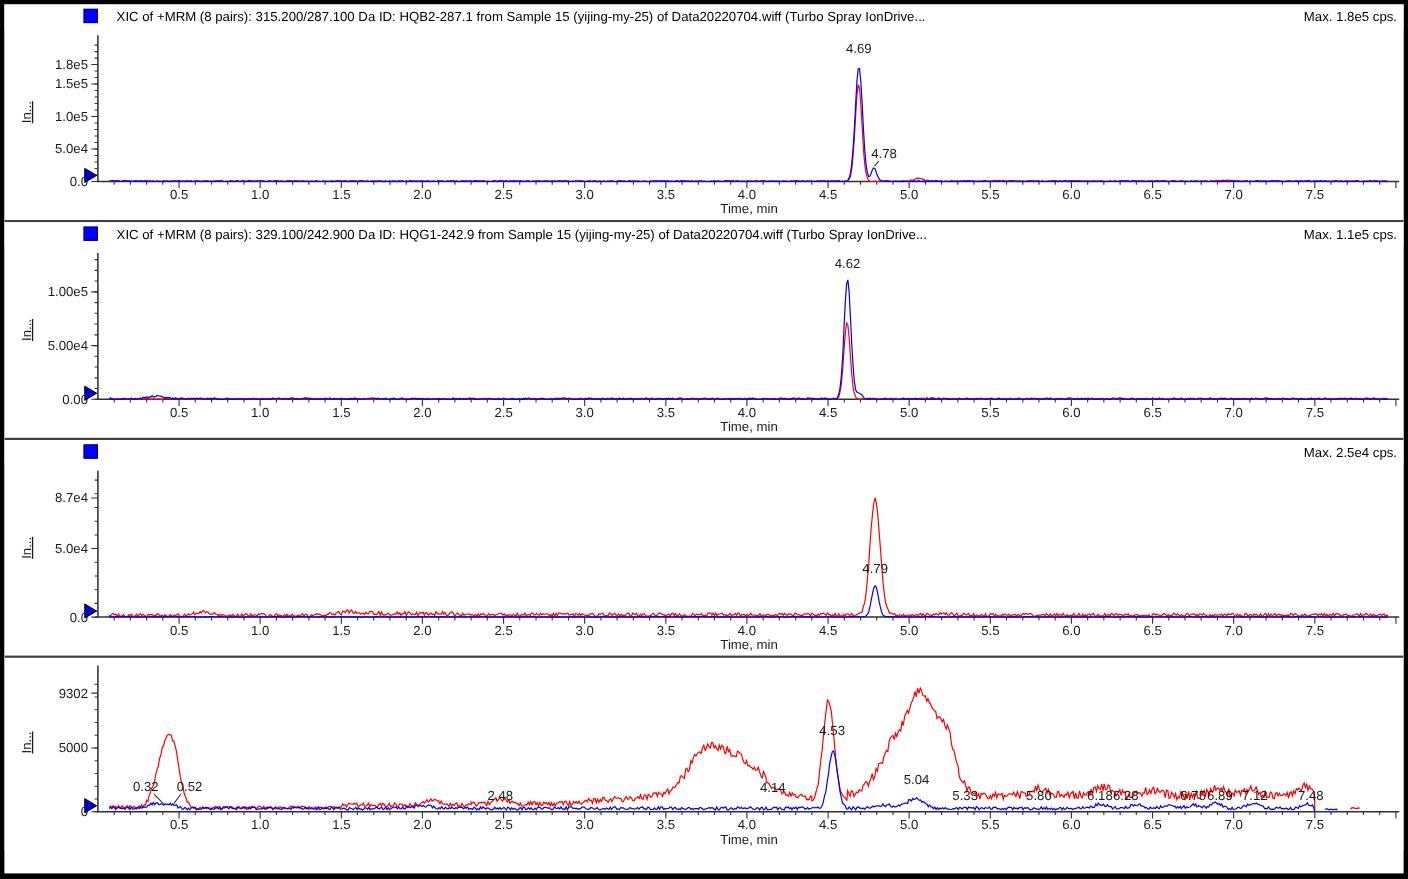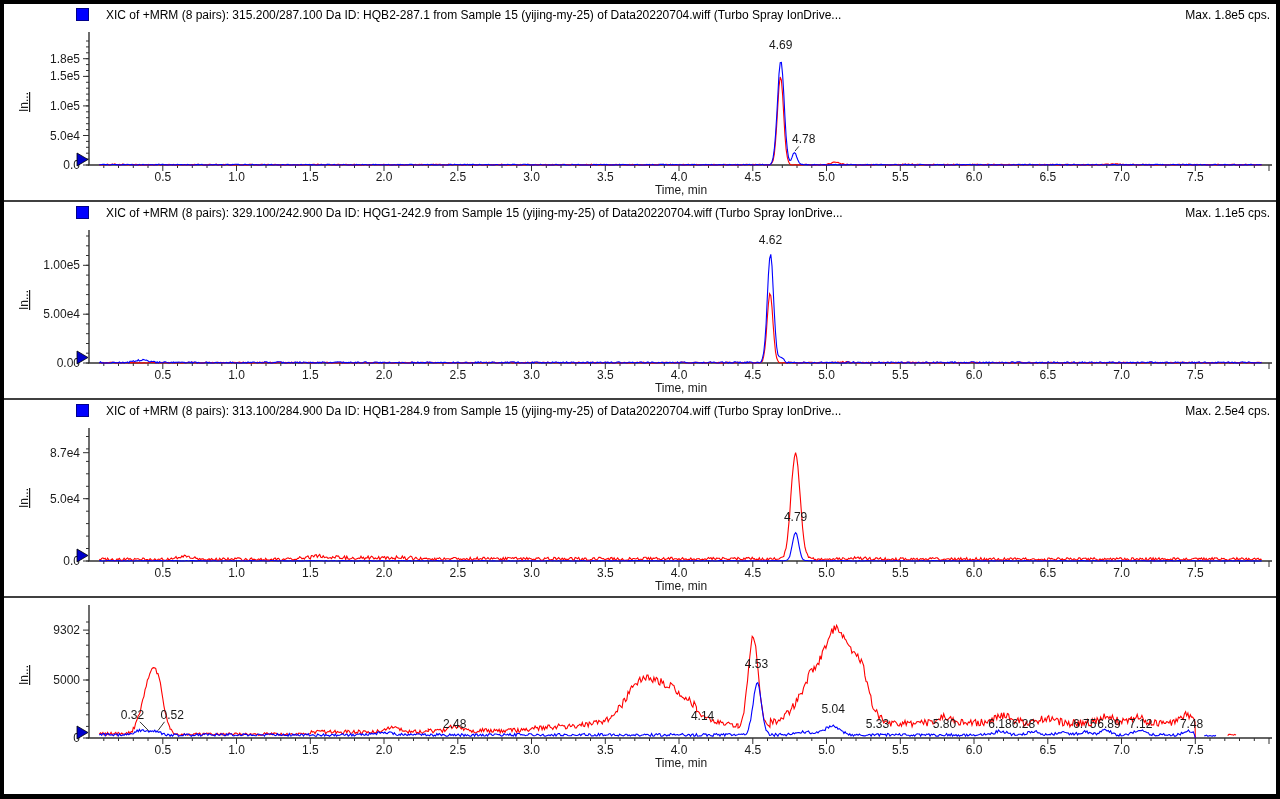--- a/index.html
+++ b/index.html
@@ -296,21 +296,20 @@
             <polygon points="73,141 73,128 84,134.5" fill="#0000cc" stroke="#000000" stroke-width="0.8"></polygon>
             <path d="M95.3 139.8L96.5 139.8L97.7 139.9L98.9 139.3L100.0 140.0L101.2 140.0L102.4 139.8L103.6 139.9L104.8 139.7L105.9 139.3L107.1 139.2L108.3 139.3L109.5 139.2L110.7 140.0L111.8 140.0L113.0 139.9L114.2 140.0L115.4 139.8L116.6 139.6L117.7 139.8L118.9 139.4L120.1 140.0L121.3 139.3L122.5 140.0L123.6 139.6L124.8 139.8L126.0 140.0L127.2 139.4L128.4 139.9L129.5 139.2L130.7 139.9L131.9 139.9L133.1 140.0L134.3 140.0L135.4 139.4L136.6 140.0L137.8 140.0L139.0 139.9L140.2 139.5L141.3 140.0L142.5 140.0L143.7 140.0L144.9 139.6L146.1 139.5L147.2 139.3L148.4 139.5L149.6 139.3L150.8 140.0L152.0 139.6L153.1 139.8L154.3 139.6L155.5 139.7L156.7 140.0L157.9 139.4L159.0 139.6L160.2 139.7L161.4 139.6L162.6 139.7L163.8 140.0L164.9 139.4L166.1 140.0L167.3 139.8L168.5 139.3L169.7 140.0L170.8 140.0L172.0 140.0L173.2 139.5L174.4 140.0L175.6 139.3L176.7 140.0L177.9 140.0L179.1 140.0L180.3 139.6L181.5 140.0L182.6 139.8L183.8 139.2L185.0 139.4L186.2 139.8L187.4 139.5L188.5 139.2L189.7 139.9L190.9 139.7L192.1 139.4L193.3 140.0L194.4 140.0L195.6 140.0L196.8 140.0L198.0 139.7L199.2 140.0L200.3 140.0L201.5 139.2L202.7 139.5L203.9 139.7L205.1 139.2L206.3 139.8L207.4 139.7L208.6 139.4L209.8 139.9L211.0 139.7L212.2 139.5L213.3 139.2L214.5 139.9L215.7 139.6L216.9 139.3L218.1 140.0L219.2 139.4L220.4 139.9L221.6 139.5L222.8 139.5L224.0 140.0L225.1 139.3L226.3 140.0L227.5 140.0L228.7 139.2L229.9 139.6L231.0 139.4L232.2 139.9L233.4 139.5L234.6 139.2L235.8 139.1L236.9 139.9L238.1 139.5L239.3 139.2L240.5 139.8L241.7 139.3L242.8 140.0L244.0 139.9L245.2 140.0L246.4 140.0L247.6 140.0L248.7 140.0L249.9 139.9L251.1 139.7L252.3 139.8L253.5 139.2L254.6 140.0L255.8 139.1L257.0 140.0L258.2 139.2L259.4 140.0L260.5 139.2L261.7 139.6L262.9 139.6L264.1 140.0L265.3 139.7L266.4 139.2L267.6 140.0L268.8 139.3L270.0 140.0L271.2 139.8L272.3 140.0L273.5 139.1L274.7 139.2L275.9 139.6L277.1 139.3L278.2 139.2L279.4 139.5L280.6 139.9L281.8 139.4L283.0 139.9L284.1 140.0L285.3 139.4L286.5 139.8L287.7 139.2L288.9 140.0L290.0 139.3L291.2 139.5L292.4 139.5L293.6 139.2L294.8 140.0L295.9 139.4L297.1 139.8L298.3 140.0L299.5 139.3L300.7 139.6L301.8 139.6L303.0 140.0L304.2 139.3L305.4 139.2L306.6 139.9L307.7 140.0L308.9 139.4L310.1 139.6L311.3 139.5L312.5 139.8L313.6 139.4L314.8 139.4L316.0 139.6L317.2 140.0L318.4 139.5L319.5 139.5L320.7 139.4L321.9 139.5L323.1 139.2L324.3 140.0L325.4 140.0L326.6 140.0L327.8 139.8L329.0 140.0L330.2 140.0L331.3 139.6L332.5 140.0L333.7 140.0L334.9 139.4L336.1 140.0L337.2 140.0L338.4 139.2L339.6 140.0L340.8 139.7L342.0 140.0L343.1 139.8L344.3 139.9L345.5 139.8L346.7 139.3L347.9 140.0L349.0 140.0L350.2 140.0L351.4 140.0L352.6 139.4L353.8 139.7L354.9 139.5L356.1 140.0L357.3 139.8L358.5 139.8L359.7 139.7L360.8 139.5L362.0 139.8L363.2 140.0L364.4 139.7L365.6 139.9L366.7 139.9L367.9 139.5L369.1 139.5L370.3 140.0L371.5 139.2L372.6 140.0L373.8 139.9L375.0 139.6L376.2 139.6L377.4 139.5L378.5 139.6L379.7 140.0L380.9 139.3L382.1 140.0L383.3 139.6L384.4 139.2L385.6 139.5L386.8 140.0L388.0 140.0L389.2 139.7L390.3 140.0L391.5 140.0L392.7 139.6L393.9 140.0L395.1 139.2L396.2 139.7L397.4 139.4L398.6 140.0L399.8 140.0L401.0 139.4L402.1 139.5L403.3 139.9L404.5 139.9L405.7 139.9L406.9 139.4L408.0 139.2L409.2 139.4L410.4 139.9L411.6 139.5L412.8 140.0L413.9 139.3L415.1 139.9L416.3 140.0L417.5 139.2L418.7 139.3L419.8 139.7L421.0 140.0L422.2 139.9L423.4 139.3L424.6 139.4L425.7 140.0L426.9 139.3L428.1 139.2L429.3 140.0L430.5 139.8L431.6 139.4L432.8 140.0L434.0 139.5L435.2 140.0L436.4 139.8L437.5 139.8L438.7 140.0L439.9 140.0L441.1 139.7L442.3 140.0L443.4 140.0L444.6 140.0L445.8 139.6L447.0 139.6L448.2 140.0L449.3 139.6L450.5 139.5L451.7 139.7L452.9 139.6L454.1 140.0L455.2 139.8L456.4 139.8L457.6 140.0L458.8 139.9L460.0 140.0L461.1 139.2L462.3 139.9L463.5 139.4L464.7 140.0L465.9 140.0L467.0 139.4L468.2 139.9L469.4 139.8L470.6 139.4L471.8 139.5L472.9 139.5L474.1 140.0L475.3 139.5L476.5 140.0L477.7 139.8L478.8 140.0L480.0 139.2L481.2 139.9L482.4 139.7L483.6 139.6L484.7 139.3L485.9 139.3L487.1 139.8L488.3 139.5L489.5 139.2L490.6 139.4L491.8 140.0L493.0 139.9L494.2 140.0L495.4 139.5L496.5 139.8L497.7 139.6L498.9 139.9L500.1 139.5L501.3 139.2L502.4 139.3L503.6 139.5L504.8 140.0L506.0 139.6L507.2 139.2L508.3 140.0L509.5 140.0L510.7 139.2L511.9 140.0L513.1 140.0L514.2 139.8L515.4 140.0L516.6 140.0L517.8 139.7L519.0 139.5L520.1 139.9L521.3 139.4L522.5 139.5L523.7 140.0L524.9 139.3L526.0 139.7L527.2 139.3L528.4 139.6L529.6 139.2L530.8 139.3L531.9 140.0L533.1 139.7L534.3 139.3L535.5 139.3L536.7 140.0L537.8 139.6L539.0 139.3L540.2 139.4L541.4 139.7L542.6 139.9L543.7 139.2L544.9 139.6L546.1 139.7L547.3 139.5L548.5 139.5L549.6 139.7L550.8 139.9L552.0 139.3L553.2 139.8L554.4 139.5L555.5 140.0L556.7 139.8L557.9 139.6L559.1 139.5L560.3 139.5L561.4 139.8L562.6 139.7L563.8 139.6L565.0 140.0L566.2 139.6L567.3 139.4L568.5 140.0L569.7 139.5L570.9 140.0L572.1 139.5L573.2 140.0L574.4 139.2L575.6 139.4L576.8 139.9L578.0 139.4L579.1 140.0L580.3 140.0L581.5 140.0L582.7 140.0L583.9 139.5L585.0 139.8L586.2 139.4L587.4 139.4L588.6 140.0L589.8 139.3L590.9 140.0L592.1 139.3L593.3 140.0L594.5 139.7L595.7 139.7L596.8 140.0L598.0 139.6L599.2 139.5L600.4 139.8L601.6 139.4L602.7 139.4L603.9 139.6L605.1 139.7L606.3 139.5L607.5 139.8L608.6 140.0L609.8 140.0L611.0 140.0L612.2 139.3L613.4 139.7L614.5 140.0L615.7 140.0L616.9 139.7L618.1 140.0L619.3 139.5L620.4 139.3L621.6 139.6L622.8 139.9L624.0 139.8L625.2 140.0L626.3 140.0L627.5 139.7L628.7 139.5L629.9 140.0L631.1 139.5L632.2 139.5L633.4 139.2L634.6 139.9L635.8 139.2L637.0 140.0L638.1 140.0L639.3 139.2L640.5 139.5L641.7 139.9L642.9 139.6L644.0 140.0L645.2 140.0L646.4 140.0L647.6 140.0L648.8 139.8L649.9 140.0L651.1 140.0L652.3 139.8L653.5 139.8L654.7 139.6L655.8 139.9L657.0 140.0L658.2 139.8L659.4 139.4L660.6 139.5L661.7 139.3L662.9 139.3L664.1 139.5L665.3 139.6L666.5 140.0L667.6 139.5L668.8 139.9L670.0 139.8L671.2 139.3L672.4 139.8L673.5 139.4L674.7 140.0L675.9 139.4L677.1 139.2L678.3 139.1L679.5 139.4L680.6 139.8L681.8 139.9L683.0 139.6L684.2 140.0L685.4 140.0L686.5 140.0L687.7 140.0L688.9 140.0L690.1 139.2L691.3 140.0L692.4 139.3L693.6 139.3L694.8 139.5L696.0 139.8L697.2 140.0L698.3 139.9L699.5 139.6L700.7 139.4L701.9 140.0L703.1 139.8L704.2 139.6L705.4 139.8L706.6 139.2L707.8 139.7L709.0 139.3L710.1 139.7L711.3 139.5L712.5 139.8L713.7 139.6L714.9 139.4L716.0 140.0L717.2 139.7L718.4 139.9L719.6 139.6L720.8 140.0L721.9 140.0L723.1 139.2L724.3 139.4L725.5 139.6L726.7 139.3L727.8 139.8L729.0 140.0L730.2 139.7L731.4 139.6L732.6 140.0L733.7 139.2L734.9 139.2L736.1 139.6L737.3 139.9L738.5 139.3L739.6 140.0L740.8 139.3L742.0 139.4L743.2 139.6L744.4 140.0L745.5 139.5L746.7 139.5L747.9 139.8L749.1 139.9L750.3 139.7L751.4 140.0L752.6 139.4L753.8 139.7L755.0 139.9L756.2 139.7L757.3 139.0L758.5 137.9L759.7 133.2L760.9 125.5L762.1 112.9L763.2 96.4L764.4 81.0L765.6 70.7L766.8 72.7L768.0 84.4L769.1 101.0L770.3 116.5L771.5 128.7L772.7 135.0L773.9 137.7L775.0 139.6L776.2 139.7L777.4 140.0L778.6 139.8L779.8 139.5L780.9 139.7L782.1 140.0L783.3 139.7L784.5 140.0L785.7 139.1L786.8 139.2L788.0 139.2L789.2 140.0L790.4 139.9L791.6 140.0L792.7 139.8L793.9 140.0L795.1 140.0L796.3 139.9L797.5 140.0L798.6 139.5L799.8 139.2L801.0 139.8L802.2 139.5L803.4 140.0L804.5 139.2L805.7 139.2L806.9 139.2L808.1 139.3L809.3 139.8L810.4 140.0L811.6 140.0L812.8 140.0L814.0 139.8L815.2 139.4L816.3 139.4L817.5 139.5L818.7 139.9L819.9 139.8L821.1 139.3L822.2 139.8L823.4 139.7L824.6 139.5L825.8 139.7L827.0 139.9L828.1 139.0L829.3 139.3L830.5 139.3L831.7 139.6L832.9 139.5L834.0 138.8L835.2 139.6L836.4 139.0L837.6 139.5L838.8 138.5L839.9 139.5L841.1 139.6L842.3 138.6L843.5 138.8L844.7 139.1L845.8 139.0L847.0 140.0L848.2 139.8L849.4 139.2L850.6 139.2L851.7 140.0L852.9 139.9L854.1 140.0L855.3 140.0L856.5 139.7L857.6 139.5L858.8 139.2L860.0 139.6L861.2 139.8L862.4 140.0L863.5 140.0L864.7 139.2L865.9 139.9L867.1 139.4L868.3 139.4L869.4 140.0L870.6 140.0L871.8 140.0L873.0 139.9L874.2 139.4L875.3 139.9L876.5 139.5L877.7 139.9L878.9 139.3L880.1 139.3L881.2 139.9L882.4 140.0L883.6 139.3L884.8 139.3L886.0 140.0L887.1 140.0L888.3 140.0L889.5 140.0L890.7 140.0L891.9 139.2L893.0 139.8L894.2 140.0L895.4 140.0L896.6 139.7L897.8 139.3L898.9 139.6L900.1 140.0L901.3 139.9L902.5 139.3L903.7 139.2L904.8 139.5L906.0 139.2L907.2 140.0L908.4 139.2L909.6 139.4L910.7 139.8L911.9 139.4L913.1 139.6L914.3 139.5L915.5 139.4L916.6 140.0L917.8 139.8L919.0 139.2L920.2 140.0L921.4 139.3L922.5 139.6L923.7 139.9L924.9 139.8L926.1 139.8L927.3 139.6L928.4 140.0L929.6 139.8L930.8 140.0L932.0 139.4L933.2 139.2L934.3 140.0L935.5 139.9L936.7 140.0L937.9 140.0L939.1 139.4L940.2 139.8L941.4 139.7L942.6 140.0L943.8 140.0L945.0 139.8L946.1 139.5L947.3 139.4L948.5 140.0L949.7 140.0L950.9 139.3L952.0 140.0L953.2 140.0L954.4 139.4L955.6 139.8L956.8 139.9L957.9 139.3L959.1 139.9L960.3 139.9L961.5 140.0L962.7 140.0L963.8 139.7L965.0 139.4L966.2 139.7L967.4 139.2L968.6 139.5L969.7 139.5L970.9 140.0L972.1 139.3L973.3 139.4L974.5 139.7L975.6 139.9L976.8 139.4L978.0 140.0L979.2 139.3L980.4 140.0L981.5 139.7L982.7 139.3L983.9 140.0L985.1 139.6L986.3 139.5L987.4 140.0L988.6 139.8L989.8 139.3L991.0 139.9L992.2 139.3L993.3 140.0L994.5 139.6L995.7 139.2L996.9 140.0L998.1 139.5L999.2 140.0L1000.4 140.0L1001.6 139.7L1002.8 139.7L1004.0 139.3L1005.1 139.9L1006.3 139.4L1007.5 140.0L1008.7 140.0L1009.9 139.9L1011.0 139.4L1012.2 140.0L1013.4 139.9L1014.6 139.6L1015.8 139.4L1016.9 139.4L1018.1 139.3L1019.3 139.9L1020.5 139.8L1021.7 139.8L1022.8 140.0L1024.0 139.5L1025.2 140.0L1026.4 139.3L1027.6 140.0L1028.7 139.8L1029.9 139.7L1031.1 139.9L1032.3 140.0L1033.5 140.0L1034.6 139.6L1035.8 139.5L1037.0 139.3L1038.2 140.0L1039.4 140.0L1040.5 139.9L1041.7 140.0L1042.9 139.6L1044.1 139.6L1045.3 139.8L1046.4 139.4L1047.6 139.2L1048.8 139.6L1050.0 140.0L1051.2 139.4L1052.3 140.0L1053.5 139.2L1054.7 140.0L1055.9 140.0L1057.1 140.0L1058.2 139.9L1059.4 140.0L1060.6 140.0L1061.8 140.0L1063.0 139.4L1064.1 139.7L1065.3 139.5L1066.5 140.0L1067.7 139.2L1068.9 139.6L1070.0 139.7L1071.2 140.0L1072.4 139.9L1073.6 139.8L1074.8 139.3L1075.9 139.7L1077.1 139.5L1078.3 139.6L1079.5 139.9L1080.7 139.9L1081.8 139.4L1083.0 140.0L1084.2 140.0L1085.4 140.0L1086.6 140.0L1087.7 139.6L1088.9 139.9L1090.1 139.3L1091.3 140.0L1092.5 139.6L1093.6 139.7L1094.8 139.7L1096.0 139.3L1097.2 140.0L1098.4 139.7L1099.5 139.9L1100.7 139.4L1101.9 140.0L1103.1 140.0L1104.3 139.5L1105.4 139.9L1106.6 139.7L1107.8 139.2L1109.0 139.5L1110.2 139.7L1111.3 139.9L1112.5 139.9L1113.7 140.0L1114.9 140.0L1116.1 140.0L1117.2 139.5L1118.4 139.8L1119.6 139.2L1120.8 139.6L1122.0 139.3L1123.1 139.8L1124.3 140.0L1125.5 139.8L1126.7 140.0L1127.9 140.0L1129.0 139.9L1130.2 139.9L1131.4 140.0L1132.6 139.4L1133.8 139.7L1134.9 139.5L1136.1 139.7L1137.3 140.0L1138.5 140.0L1139.7 140.0L1140.8 139.4L1142.0 139.9L1143.2 139.3L1144.4 139.7L1145.6 140.0L1146.7 139.3L1147.9 139.2L1149.1 139.5L1150.3 139.9L1151.5 139.5L1152.7 139.7L1153.8 139.4L1155.0 139.8L1156.2 139.8L1157.4 140.0L1158.6 140.0L1159.7 139.5L1160.9 139.3L1162.1 140.0L1163.3 140.0L1164.5 139.5L1165.6 139.5L1166.8 139.2L1168.0 139.6L1169.2 139.8L1170.4 140.0L1171.5 140.0L1172.7 140.0L1173.9 140.0L1175.1 139.5L1176.3 139.3L1177.4 139.3L1178.6 139.9L1179.8 139.2L1181.0 139.5L1182.2 140.0L1183.3 139.8L1184.5 139.4L1185.7 139.4L1186.9 139.5L1188.1 139.2L1189.2 140.0L1190.4 140.0L1191.6 139.9L1192.8 139.6L1194.0 140.0L1195.1 139.1L1196.3 139.5L1197.5 139.5L1198.7 139.6L1199.9 140.0L1201.0 140.0L1202.2 140.0L1203.4 139.9L1204.6 139.6L1205.8 139.6L1206.9 140.0L1208.1 140.0L1209.3 139.8L1210.5 139.7L1211.7 139.4L1212.8 140.0L1214.0 139.7L1215.2 139.8L1216.4 140.0L1217.6 139.7L1218.7 139.6L1219.9 140.0L1221.1 139.6L1222.3 140.0L1223.5 139.4L1224.6 139.4L1225.8 139.9L1227.0 139.9L1228.2 140.0L1229.4 140.0L1230.5 139.4L1231.7 139.4L1232.9 139.7L1234.1 139.5L1235.3 139.9L1236.4 140.0L1237.6 139.5L1238.8 139.8L1240.0 139.5L1241.2 139.3L1242.3 140.0L1243.5 139.9L1244.7 139.6L1245.9 139.5L1247.1 139.6L1248.2 139.9L1249.4 139.8L1250.6 140.0L1251.8 140.0L1253.0 139.2L1254.1 139.2L1255.3 139.2L1256.5 139.7L1257.7 139.2" fill="none" stroke="#ff0000" stroke-width="1.1"></path>
             <path d="M95.3 140.0L96.5 138.8L97.7 140.0L98.9 139.7L100.0 139.9L101.2 140.0L102.4 139.7L103.6 139.9L104.8 140.0L105.9 140.0L107.1 140.0L108.3 139.4L109.5 139.4L110.7 139.3L111.8 140.0L113.0 139.6L114.2 140.0L115.4 138.9L116.6 139.9L117.7 140.0L118.9 139.1L120.1 140.0L121.3 139.5L122.5 139.5L123.6 138.9L124.8 139.9L126.0 138.3L127.2 138.3L128.4 138.4L129.5 137.7L130.7 138.8L131.9 137.8L133.1 138.1L134.3 136.7L135.4 138.0L136.6 137.6L137.8 137.5L139.0 136.4L140.2 136.8L141.3 137.2L142.5 137.1L143.7 137.8L144.9 138.5L146.1 139.1L147.2 138.2L148.4 138.7L149.6 138.2L150.8 138.4L152.0 139.9L153.1 138.8L154.3 140.0L155.5 138.7L156.7 139.4L157.9 139.8L159.0 139.5L160.2 138.9L161.4 138.8L162.6 139.2L163.8 139.5L164.9 140.0L166.1 139.8L167.3 139.1L168.5 139.8L169.7 139.0L170.8 139.8L172.0 139.0L173.2 139.4L174.4 139.1L175.6 139.2L176.7 139.4L177.9 139.0L179.1 139.2L180.3 139.4L181.5 140.0L182.6 139.7L183.8 139.5L185.0 138.9L186.2 139.7L187.4 138.8L188.5 140.0L189.7 139.3L190.9 138.8L192.1 139.2L193.3 140.0L194.4 139.3L195.6 140.0L196.8 140.0L198.0 140.0L199.2 140.0L200.3 139.8L201.5 139.4L202.7 138.9L203.9 140.0L205.1 139.4L206.3 139.9L207.4 139.8L208.6 140.0L209.8 140.0L211.0 139.5L212.2 139.3L213.3 139.9L214.5 139.3L215.7 139.9L216.9 139.6L218.1 140.0L219.2 139.5L220.4 140.0L221.6 139.7L222.8 139.4L224.0 139.9L225.1 140.0L226.3 139.0L227.5 139.8L228.7 139.3L229.9 139.7L231.0 140.0L232.2 140.0L233.4 139.5L234.6 140.0L235.8 140.0L236.9 140.0L238.1 140.0L239.3 139.4L240.5 139.8L241.7 139.6L242.8 140.0L244.0 138.9L245.2 139.5L246.4 139.3L247.6 139.6L248.7 139.0L249.9 139.0L251.1 139.3L252.3 139.5L253.5 140.0L254.6 139.5L255.8 139.4L257.0 139.5L258.2 140.0L259.4 139.6L260.5 138.8L261.7 138.9L262.9 138.9L264.1 139.9L265.3 139.3L266.4 139.9L267.6 140.0L268.8 139.9L270.0 139.3L271.2 139.6L272.3 139.0L273.5 138.8L274.7 138.9L275.9 138.8L277.1 138.8L278.2 140.0L279.4 139.2L280.6 140.0L281.8 139.8L283.0 140.0L284.1 139.3L285.3 139.6L286.5 140.0L287.7 139.3L288.9 140.0L290.0 139.9L291.2 138.9L292.4 139.4L293.6 139.3L294.8 140.0L295.9 138.8L297.1 140.0L298.3 140.0L299.5 139.1L300.7 139.3L301.8 139.3L303.0 139.6L304.2 139.9L305.4 140.0L306.6 139.1L307.7 139.8L308.9 139.4L310.1 140.0L311.3 139.8L312.5 140.0L313.6 139.2L314.8 140.0L316.0 139.1L317.2 140.0L318.4 138.8L319.5 139.1L320.7 139.3L321.9 139.7L323.1 140.0L324.3 140.0L325.4 139.5L326.6 139.4L327.8 140.0L329.0 139.5L330.2 139.3L331.3 139.1L332.5 139.1L333.7 138.9L334.9 139.0L336.1 138.9L337.2 139.1L338.4 140.0L339.6 138.9L340.8 139.9L342.0 139.4L343.1 139.8L344.3 139.4L345.5 139.6L346.7 139.0L347.9 139.6L349.0 140.0L350.2 140.0L351.4 139.2L352.6 140.0L353.8 138.8L354.9 139.3L356.1 140.0L357.3 140.0L358.5 140.0L359.7 139.2L360.8 138.8L362.0 138.8L363.2 140.0L364.4 139.8L365.6 140.0L366.7 140.0L367.9 140.0L369.1 140.0L370.3 139.0L371.5 139.3L372.6 139.1L373.8 139.2L375.0 140.0L376.2 139.1L377.4 140.0L378.5 139.4L379.7 139.3L380.9 139.3L382.1 139.9L383.3 139.7L384.4 140.0L385.6 139.2L386.8 139.7L388.0 140.0L389.2 139.7L390.3 139.7L391.5 139.5L392.7 139.5L393.9 140.0L395.1 139.2L396.2 140.0L397.4 140.0L398.6 139.3L399.8 139.6L401.0 140.0L402.1 140.0L403.3 140.0L404.5 140.0L405.7 140.0L406.9 140.0L408.0 138.8L409.2 140.0L410.4 139.3L411.6 140.0L412.8 140.0L413.9 139.0L415.1 140.0L416.3 139.4L417.5 139.6L418.7 140.0L419.8 139.4L421.0 140.0L422.2 139.2L423.4 138.8L424.6 139.6L425.7 138.9L426.9 139.6L428.1 139.6L429.3 140.0L430.5 139.8L431.6 139.5L432.8 139.7L434.0 139.3L435.2 139.7L436.4 139.2L437.5 139.4L438.7 140.0L439.9 139.4L441.1 139.2L442.3 139.5L443.4 140.0L444.6 139.7L445.8 140.0L447.0 140.0L448.2 140.0L449.3 139.0L450.5 140.0L451.7 140.0L452.9 139.2L454.1 139.1L455.2 139.4L456.4 140.0L457.6 140.0L458.8 140.0L460.0 139.7L461.1 139.6L462.3 139.2L463.5 140.0L464.7 140.0L465.9 140.0L467.0 140.0L468.2 139.5L469.4 140.0L470.6 140.0L471.8 139.0L472.9 140.0L474.1 138.8L475.3 139.7L476.5 138.8L477.7 139.3L478.8 140.0L480.0 139.5L481.2 139.5L482.4 139.1L483.6 140.0L484.7 140.0L485.9 139.5L487.1 139.6L488.3 138.9L489.5 139.3L490.6 139.3L491.8 140.0L493.0 140.0L494.2 140.0L495.4 139.6L496.5 140.0L497.7 139.2L498.9 140.0L500.1 139.9L501.3 139.1L502.4 139.8L503.6 138.9L504.8 140.0L506.0 139.1L507.2 139.0L508.3 138.9L509.5 138.8L510.7 139.3L511.9 140.0L513.1 139.2L514.2 138.9L515.4 140.0L516.6 140.0L517.8 139.6L519.0 140.0L520.1 140.0L521.3 140.0L522.5 139.9L523.7 139.1L524.9 140.0L526.0 140.0L527.2 139.9L528.4 139.0L529.6 140.0L530.8 139.0L531.9 139.0L533.1 138.9L534.3 139.5L535.5 140.0L536.7 139.3L537.8 140.0L539.0 139.4L540.2 140.0L541.4 139.6L542.6 140.0L543.7 139.0L544.9 139.4L546.1 140.0L547.3 140.0L548.5 139.0L549.6 139.5L550.8 139.4L552.0 138.8L553.2 139.5L554.4 139.3L555.5 140.0L556.7 139.3L557.9 139.9L559.1 138.9L560.3 140.0L561.4 139.8L562.6 138.8L563.8 140.0L565.0 139.5L566.2 140.0L567.3 139.1L568.5 139.3L569.7 139.0L570.9 140.0L572.1 139.8L573.2 140.0L574.4 139.5L575.6 139.6L576.8 139.5L578.0 140.0L579.1 139.1L580.3 139.9L581.5 140.0L582.7 139.0L583.9 138.9L585.0 140.0L586.2 139.3L587.4 140.0L588.6 138.9L589.8 139.8L590.9 140.0L592.1 140.0L593.3 139.2L594.5 139.6L595.7 139.2L596.8 139.1L598.0 140.0L599.2 140.0L600.4 139.3L601.6 139.1L602.7 140.0L603.9 138.9L605.1 140.0L606.3 139.4L607.5 138.9L608.6 140.0L609.8 140.0L611.0 140.0L612.2 139.4L613.4 139.0L614.5 138.8L615.7 139.1L616.9 140.0L618.1 140.0L619.3 139.8L620.4 139.6L621.6 139.8L622.8 140.0L624.0 139.5L625.2 139.0L626.3 139.4L627.5 139.5L628.7 139.2L629.9 139.7L631.1 140.0L632.2 139.6L633.4 139.6L634.6 139.5L635.8 139.2L637.0 138.9L638.1 139.3L639.3 140.0L640.5 139.8L641.7 140.0L642.9 139.2L644.0 138.9L645.2 140.0L646.4 140.0L647.6 139.1L648.8 139.0L649.9 139.8L651.1 139.8L652.3 140.0L653.5 140.0L654.7 139.4L655.8 139.7L657.0 139.5L658.2 139.2L659.4 139.9L660.6 139.9L661.7 139.7L662.9 139.4L664.1 139.8L665.3 139.3L666.5 139.3L667.6 139.7L668.8 139.1L670.0 140.0L671.2 140.0L672.4 139.7L673.5 139.0L674.7 140.0L675.9 140.0L677.1 138.9L678.3 139.3L679.5 139.3L680.6 138.8L681.8 139.7L683.0 139.6L684.2 140.0L685.4 140.0L686.5 140.0L687.7 140.0L688.9 139.5L690.1 139.7L691.3 139.1L692.4 139.4L693.6 139.6L694.8 139.7L696.0 139.9L697.2 139.5L698.3 140.0L699.5 139.2L700.7 140.0L701.9 140.0L703.1 139.8L704.2 139.4L705.4 139.0L706.6 138.9L707.8 139.7L709.0 139.3L710.1 139.1L711.3 139.5L712.5 140.0L713.7 140.0L714.9 140.0L716.0 139.2L717.2 139.0L718.4 138.9L719.6 140.0L720.8 139.7L721.9 138.8L723.1 139.4L724.3 140.0L725.5 139.2L726.7 139.9L727.8 139.9L729.0 140.0L730.2 138.8L731.4 138.9L732.6 139.2L733.7 139.1L734.9 140.0L736.1 139.0L737.3 139.8L738.5 139.9L739.6 140.0L740.8 139.2L742.0 140.0L743.2 138.8L744.4 139.5L745.5 138.9L746.7 139.0L747.9 139.3L749.1 140.0L750.3 140.0L751.4 140.0L752.6 139.5L753.8 139.0L755.0 139.8L756.2 139.4L757.3 138.6L758.5 135.2L759.7 129.7L760.9 118.0L762.1 100.9L763.2 76.7L764.4 52.3L765.6 35.5L766.8 31.4L768.0 43.0L769.1 65.0L770.3 89.2L771.5 109.3L772.7 124.0L773.9 131.6L775.0 133.4L776.2 134.1L777.4 134.5L778.6 135.3L779.8 136.1L780.9 138.0L782.1 139.5L783.3 140.0L784.5 139.0L785.7 139.8L786.8 139.4L788.0 139.5L789.2 139.6L790.4 139.1L791.6 140.0L792.7 139.6L793.9 140.0L795.1 140.0L796.3 139.7L797.5 139.9L798.6 140.0L799.8 139.1L801.0 139.2L802.2 139.8L803.4 139.5L804.5 139.5L805.7 140.0L806.9 140.0L808.1 139.8L809.3 139.9L810.4 139.3L811.6 139.8L812.8 140.0L814.0 139.9L815.2 139.9L816.3 139.6L817.5 138.9L818.7 139.8L819.9 139.7L821.1 139.8L822.2 139.3L823.4 139.4L824.6 140.0L825.8 139.3L827.0 139.6L828.1 139.2L829.3 140.0L830.5 139.5L831.7 139.2L832.9 140.0L834.0 139.6L835.2 140.0L836.4 140.0L837.6 140.0L838.8 139.9L839.9 140.0L841.1 139.8L842.3 140.0L843.5 138.8L844.7 138.8L845.8 140.0L847.0 140.0L848.2 139.5L849.4 138.8L850.6 140.0L851.7 140.0L852.9 139.6L854.1 139.0L855.3 139.4L856.5 139.3L857.6 140.0L858.8 139.7L860.0 140.0L861.2 140.0L862.4 139.3L863.5 139.9L864.7 139.8L865.9 140.0L867.1 139.4L868.3 139.0L869.4 140.0L870.6 139.7L871.8 139.6L873.0 140.0L874.2 139.2L875.3 138.9L876.5 140.0L877.7 139.4L878.9 140.0L880.1 140.0L881.2 139.6L882.4 139.6L883.6 139.1L884.8 139.4L886.0 140.0L887.1 138.9L888.3 139.3L889.5 139.3L890.7 139.8L891.9 139.8L893.0 140.0L894.2 139.2L895.4 139.6L896.6 139.2L897.8 138.9L898.9 140.0L900.1 140.0L901.3 140.0L902.5 140.0L903.7 139.0L904.8 139.1L906.0 140.0L907.2 140.0L908.4 139.7L909.6 139.7L910.7 140.0L911.9 140.0L913.1 140.0L914.3 139.1L915.5 139.7L916.6 140.0L917.8 139.9L919.0 139.9L920.2 140.0L921.4 139.2L922.5 138.9L923.7 139.6L924.9 139.9L926.1 140.0L927.3 140.0L928.4 139.7L929.6 139.0L930.8 140.0L932.0 140.0L933.2 138.9L934.3 139.5L935.5 139.2L936.7 139.1L937.9 139.3L939.1 140.0L940.2 139.6L941.4 139.7L942.6 140.0L943.8 139.2L945.0 140.0L946.1 139.1L947.3 139.1L948.5 138.9L949.7 140.0L950.9 138.8L952.0 139.4L953.2 140.0L954.4 140.0L955.6 139.9L956.8 139.3L957.9 139.9L959.1 140.0L960.3 139.1L961.5 140.0L962.7 139.4L963.8 139.9L965.0 140.0L966.2 139.2L967.4 138.8L968.6 138.8L969.7 138.9L970.9 139.3L972.1 140.0L973.3 140.0L974.5 140.0L975.6 139.0L976.8 140.0L978.0 140.0L979.2 139.1L980.4 140.0L981.5 139.4L982.7 139.2L983.9 140.0L985.1 138.9L986.3 140.0L987.4 139.5L988.6 139.0L989.8 139.7L991.0 139.8L992.2 139.8L993.3 140.0L994.5 139.5L995.7 140.0L996.9 139.5L998.1 139.1L999.2 139.6L1000.4 140.0L1001.6 139.4L1002.8 139.6L1004.0 140.0L1005.1 140.0L1006.3 140.0L1007.5 138.9L1008.7 138.9L1009.9 139.3L1011.0 140.0L1012.2 139.3L1013.4 138.8L1014.6 138.9L1015.8 138.9L1016.9 139.4L1018.1 140.0L1019.3 139.9L1020.5 139.9L1021.7 139.8L1022.8 140.0L1024.0 139.2L1025.2 139.0L1026.4 140.0L1027.6 140.0L1028.7 140.0L1029.9 139.8L1031.1 139.8L1032.3 139.2L1033.5 140.0L1034.6 139.5L1035.8 139.3L1037.0 140.0L1038.2 139.1L1039.4 140.0L1040.5 139.7L1041.7 139.9L1042.9 140.0L1044.1 138.8L1045.3 139.5L1046.4 139.8L1047.6 140.0L1048.8 140.0L1050.0 138.8L1051.2 139.8L1052.3 139.5L1053.5 139.3L1054.7 140.0L1055.9 140.0L1057.1 139.8L1058.2 140.0L1059.4 139.8L1060.6 139.4L1061.8 139.9L1063.0 138.8L1064.1 139.1L1065.3 139.9L1066.5 140.0L1067.7 140.0L1068.9 139.5L1070.0 138.8L1071.2 140.0L1072.4 140.0L1073.6 140.0L1074.8 140.0L1075.9 139.2L1077.1 139.9L1078.3 138.8L1079.5 139.9L1080.7 139.1L1081.8 139.7L1083.0 140.0L1084.2 139.9L1085.4 139.0L1086.6 139.4L1087.7 138.9L1088.9 139.4L1090.1 140.0L1091.3 140.0L1092.5 139.3L1093.6 139.8L1094.8 139.7L1096.0 138.8L1097.2 139.2L1098.4 139.8L1099.5 139.5L1100.7 139.8L1101.9 140.0L1103.1 139.3L1104.3 139.7L1105.4 138.9L1106.6 139.2L1107.8 139.6L1109.0 138.9L1110.2 139.4L1111.3 139.9L1112.5 140.0L1113.7 140.0L1114.9 138.9L1116.1 139.3L1117.2 140.0L1118.4 139.7L1119.6 139.6L1120.8 140.0L1122.0 140.0L1123.1 139.2L1124.3 140.0L1125.5 139.6L1126.7 139.2L1127.9 140.0L1129.0 139.2L1130.2 140.0L1131.4 139.6L1132.6 140.0L1133.8 138.9L1134.9 140.0L1136.1 139.7L1137.3 139.0L1138.5 139.1L1139.7 139.3L1140.8 139.8L1142.0 139.8L1143.2 139.4L1144.4 139.5L1145.6 138.9L1146.7 138.9L1147.9 138.8L1149.1 140.0L1150.3 139.4L1151.5 139.1L1152.7 139.8L1153.8 139.9L1155.0 140.0L1156.2 139.4L1157.4 140.0L1158.6 139.3L1159.7 140.0L1160.9 139.5L1162.1 139.0L1163.3 139.1L1164.5 140.0L1165.6 139.5L1166.8 140.0L1168.0 140.0L1169.2 140.0L1170.4 139.4L1171.5 138.8L1172.7 139.6L1173.9 139.1L1175.1 139.6L1176.3 139.9L1177.4 140.0L1178.6 139.0L1179.8 140.0L1181.0 139.8L1182.2 139.6L1183.3 140.0L1184.5 139.7L1185.7 139.3L1186.9 140.0L1188.1 138.9L1189.2 140.0L1190.4 139.2L1191.6 140.0L1192.8 139.3L1194.0 139.2L1195.1 138.9L1196.3 140.0L1197.5 140.0L1198.7 139.8L1199.9 139.2L1201.0 138.8L1202.2 140.0L1203.4 139.7L1204.6 139.7L1205.8 140.0L1206.9 140.0L1208.1 139.4L1209.3 140.0L1210.5 140.0L1211.7 139.4L1212.8 140.0L1214.0 138.9L1215.2 139.3L1216.4 139.2L1217.6 139.4L1218.7 139.2L1219.9 139.1L1221.1 139.9L1222.3 139.5L1223.5 139.2L1224.6 138.9L1225.8 139.8L1227.0 139.6L1228.2 139.1L1229.4 140.0L1230.5 139.3L1231.7 139.9L1232.9 139.7L1234.1 139.9L1235.3 140.0L1236.4 139.3L1237.6 139.0L1238.8 138.9L1240.0 139.4L1241.2 139.3L1242.3 140.0L1243.5 139.5L1244.7 138.8L1245.9 139.2L1247.1 139.7L1248.2 139.5L1249.4 139.9L1250.6 139.9L1251.8 139.8L1253.0 139.8L1254.1 139.6L1255.3 140.0L1256.5 139.5L1257.7 139.7" fill="none" stroke="#0000ff" stroke-width="1.1"></path>
             <text x="766.5" y="20.8" text-anchor="middle" font-size="12" fill="#1a1a1a">4.62</text>
           </svg></div>
     </div>
 
     <div class="panel">
       <div class="panel-header">
         <span class="swatch" style="background: rgb(0, 0, 255);"></span>
-        <span class="title">XIC of +MRM (8 pairs): 313.100/284.900 Da ID: HQB1-284.9 from Sample 15 (yijing-my-25) of Data20220704.wiff (Turbo Spray IonDrive...</span>
         <span class="max">Max. 2.5e4 cps.</span>
       </div>
       <div class="chart"><svg width="1272" height="175" viewBox="0 0 1272 175" xmlns="http://www.w3.org/2000/svg">
             <line x1="85" y1="7" x2="85" y2="140" stroke="#303030" stroke-width="1.4"></line>
             <line x1="84" y1="140" x2="1268" y2="140" stroke="#303030" stroke-width="1.4"></line>
             <line x1="99.8" y1="140" x2="99.8" y2="143" stroke="#303030" stroke-width="1"></line>
             <line x1="114.5" y1="140" x2="114.5" y2="143" stroke="#303030" stroke-width="1"></line>
             <line x1="129.3" y1="140" x2="129.3" y2="143" stroke="#303030" stroke-width="1"></line>
             <line x1="144.0" y1="140" x2="144.0" y2="143" stroke="#303030" stroke-width="1"></line>
             <line x1="158.8" y1="140" x2="158.8" y2="146" stroke="#303030" stroke-width="1"></line>

